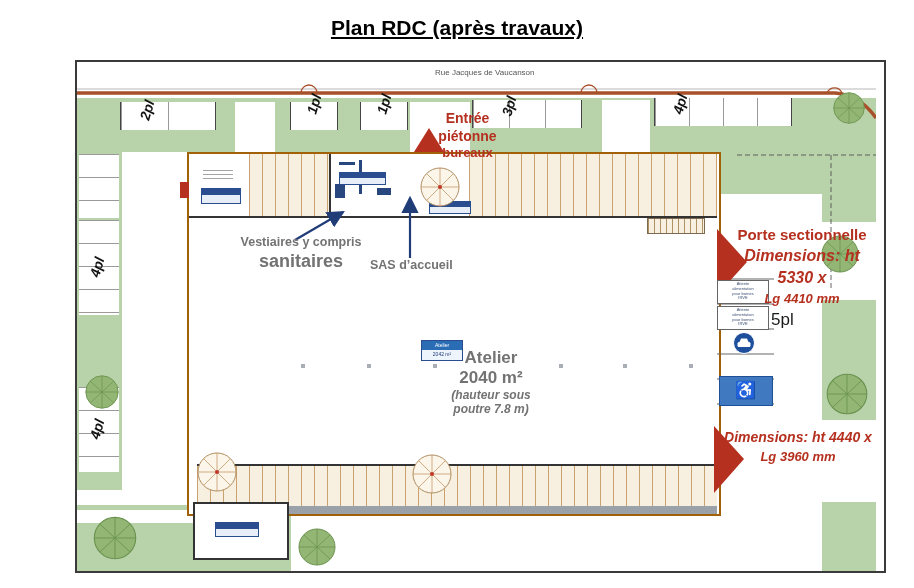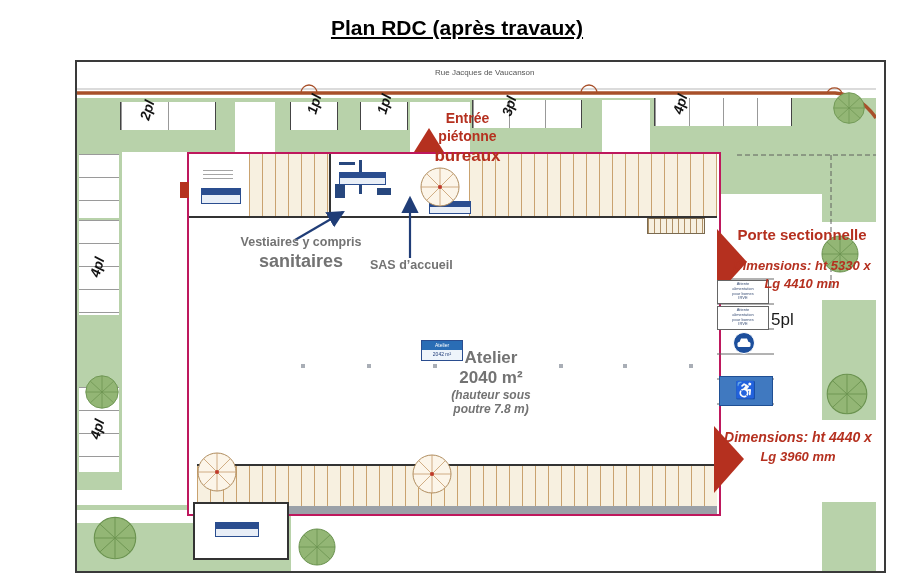--- a/index.html
+++ b/index.html
@@ -69,21 +69,21 @@
 
     <div class="rot" style="left:55px;top:33px;">2pl</div>
     <div class="rot" style="left:222px;top:27px;">1pl</div>
     <div class="rot" style="left:292px;top:27px;">1pl</div>
     <div class="rot" style="left:417px;top:29px;">3pl</div>
     <div class="rot" style="left:588px;top:27px;">4pl</div>
     <div class="rot" style="left:5px;top:190px;">4pl</div>
     <div class="rot" style="left:5px;top:352px;">4pl</div>
     <div class="txt" style="left:694px;top:248px;font-size:17px;color:#1a1a1a;">5pl</div>
 
-    <div class="building" style="left:110px;top:90px;width:530px;height:360px;border:2px solid #be185d;background:#fff;">
+    <div class="building" style="left:110px;top:90px;width:530px;height:360px;border:2px solid #a16207;background:#fff;">
       <div style="position:absolute;left:0;top:0;width:60px;height:62px;background:#fff;border-right:2px solid #333;border-bottom:2px solid #333;"></div>
       <div class="micro" style="left:14px;top:16px;width:30px;height:9px;"></div>
       <div class="mini" style="left:12px;top:34px;width:38px;height:14px;"></div>
       <div class="stalls" style="left:60px;top:0;width:80px;height:62px;border-bottom:2px solid #333;"></div>
       <div style="position:absolute;left:140px;top:0;width:70px;height:62px;background:#fff;border-left:2px solid #333;border-right:2px solid #333;border-bottom:2px solid #333;"></div>
       <div class="fix" style="left:146px;top:30px;width:10px;height:14px;"></div>
       <div class="fix" style="left:170px;top:6px;width:3px;height:34px;"></div>
       <div class="fix" style="left:188px;top:34px;width:14px;height:7px;"></div>
       <div class="fix" style="left:150px;top:8px;width:16px;height:3px;"></div>
       <div class="mini" style="left:150px;top:18px;width:45px;height:11px;"></div>
@@ -129,33 +129,33 @@
       <div>alimentation</div>
       <div>pour bornes</div>
       <div>IRVE</div>
     </div>
     <div class="txt" style="left:642px;top:314px;width:52px;height:28px;background:#4079c0;border:1px solid #1f4f94;text-align:center;">
       <span style="color:#fff;font-size:17px;line-height:27px;">♿</span>
     </div>
 
     <div class="txt" style="left:338px;top:48px;width:105px;text-align:center;line-height:1.25;">
       <div class="red" style="font-size:14px;">Entrée piétonne</div>
-      <div class="red" style="font-size:17px;">bureaux</div>
+      <div class="red" style="font-size:13px;">bureaux</div>
     </div>
 
     <div class="txt" style="left:158px;top:172px;width:132px;text-align:center;line-height:1.3;">
       <div class="navy" style="font-size:12.5px;">Vestiaires y compris</div>
       <div class="navy" style="font-size:18px;">sanitaires</div>
     </div>
 
     <div class="txt navy" style="left:293px;top:196px;width:95px;font-size:12.5px;">SAS d’accueil</div>
 
     <div class="txt" style="left:650px;top:162px;width:150px;text-align:center;line-height:1.4;">
       <div class="red" style="font-size:15px;">Porte sectionnelle</div>
-      <div class="red ital" style="font-size:13px;margin-top:12px;">Dimensions:  ht 5330 x</div>
+      <div class="red ital" style="font-size:16px;">Dimensions:  ht 5330 x</div>
       <div class="red ital" style="font-size:13px;">Lg 4410 mm</div>
     </div>
 
     <div class="txt" style="left:642px;top:366px;width:158px;text-align:center;line-height:1.4;">
       <div class="red ital" style="font-size:14px;">Dimensions:  ht 4440 x</div>
       <div class="red ital" style="font-size:13px;">Lg 3960 mm</div>
     </div>
 
     <svg class="layer" width="799" height="509" viewBox="0 0 799 509">
       <defs>

